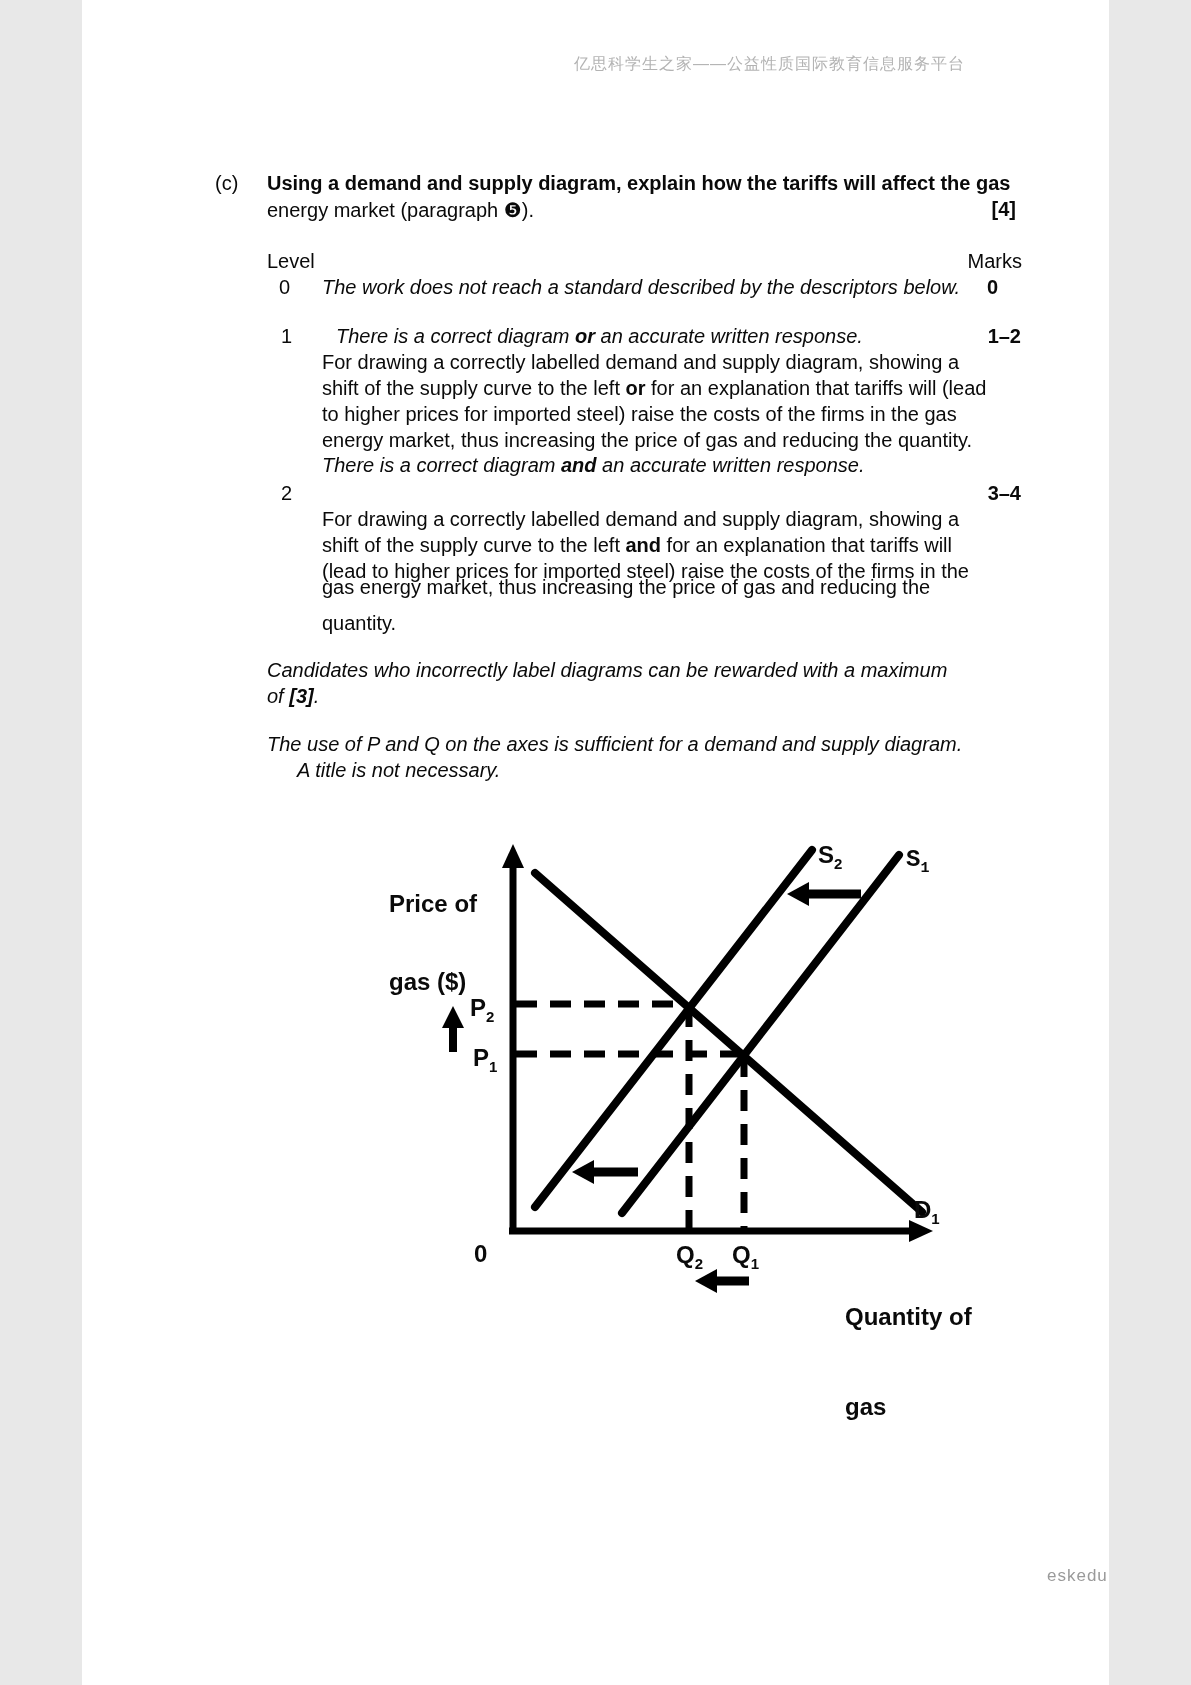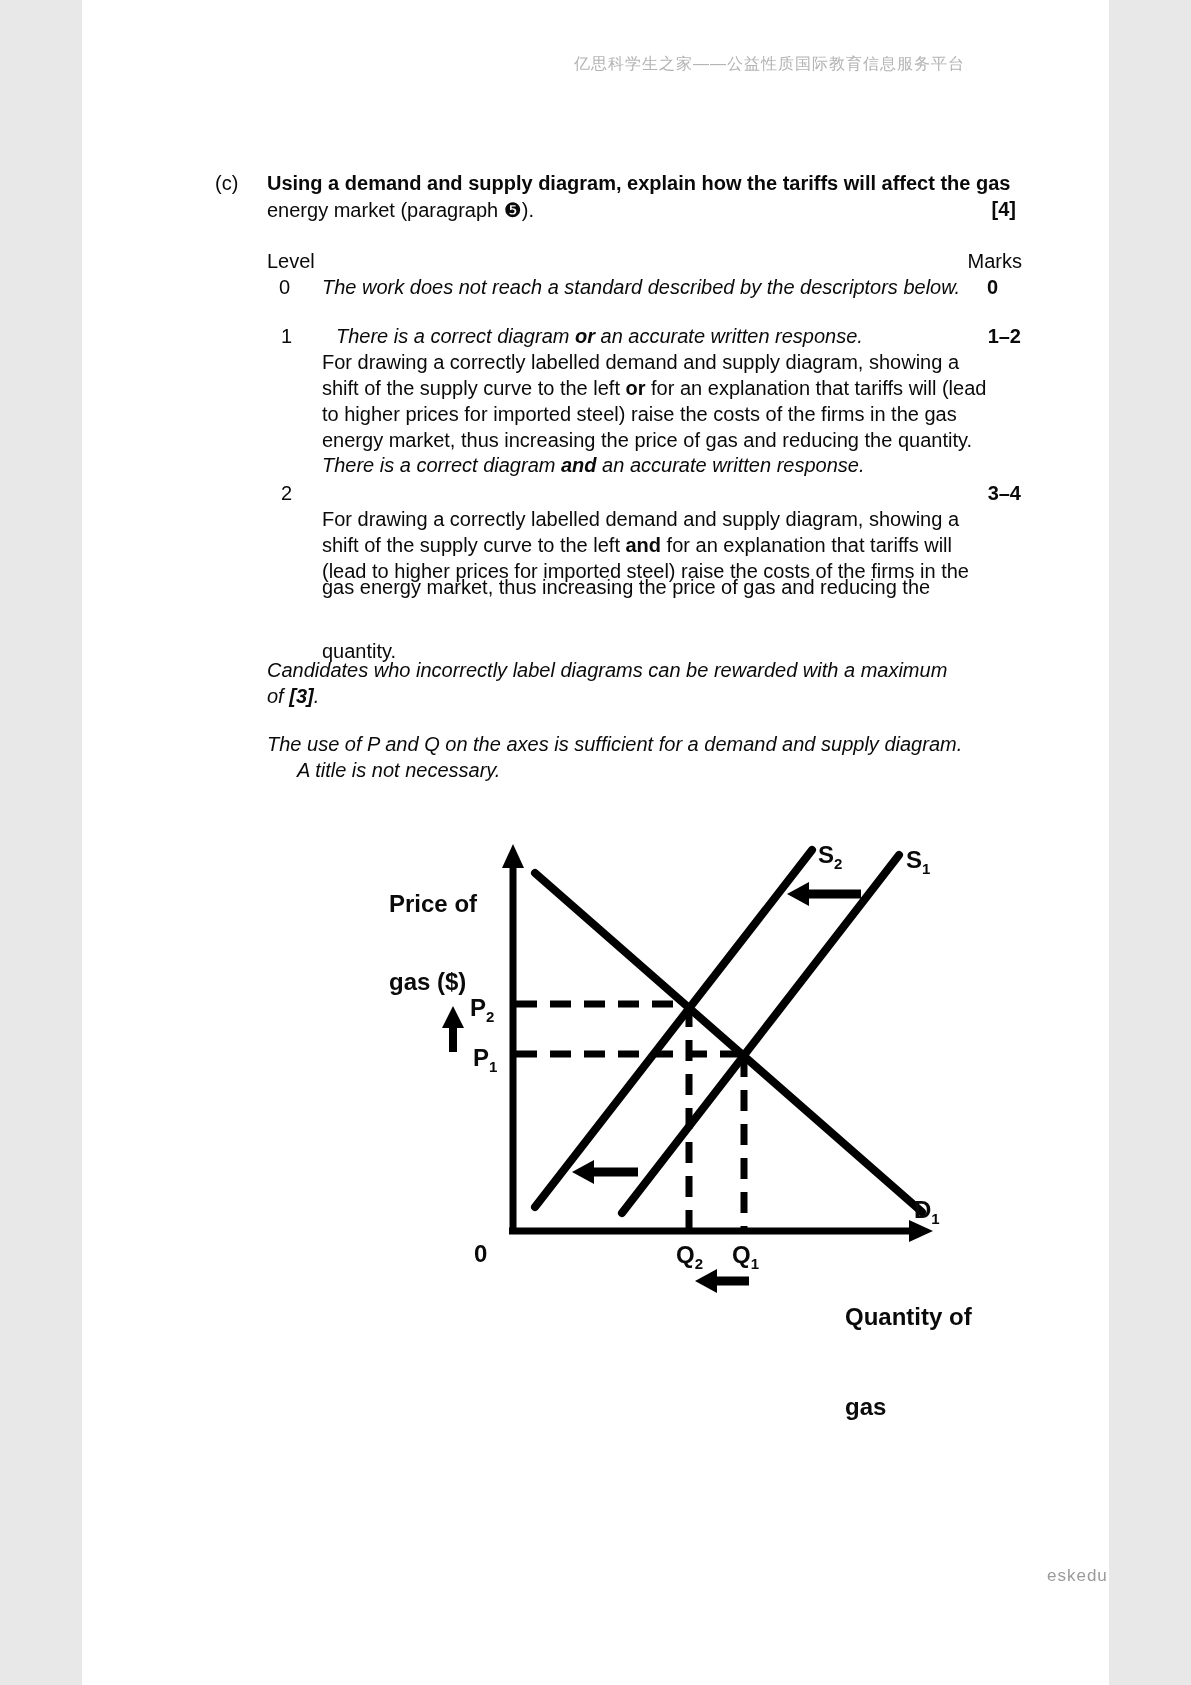--- a/index.html
+++ b/index.html
@@ -56,21 +56,21 @@
   <div class="abs tline" style="left:240px;top:403px;">to higher prices for imported steel) raise the costs of the firms in the gas</div>
   <div class="abs tline" style="left:240px;top:429px;">energy market, thus increasing the price of gas and reducing the quantity.</div>
   <div class="abs marks-col" style="right:88px;top:325px;">1–2</div>
 
   <div class="abs body-txt" style="left:199px;top:482px;">2</div>
   <div class="abs tline it" style="left:240px;top:454px;font-style:italic;"><span>There is a correct diagram </span><span class="b">and</span><span> an accurate written response.</span></div>
   <div class="abs tline" style="left:240px;top:508px;">For drawing a correctly labelled demand and supply diagram, showing a</div>
   <div class="abs tline" style="left:240px;top:534px;"><span>shift of the supply curve to the left </span><span class="b">and</span><span> for an explanation that tariffs will</span></div>
   <div class="abs tline" style="left:240px;top:560px;">(lead to higher prices for imported steel) raise the costs of the firms in the</div>
   <div class="abs tline" style="left:240px;top:576px;">gas energy market, thus increasing the price of gas and reducing the</div>
-  <div class="abs tline" style="left:240px;top:640px;text-align:center;">quantity.</div>
+  <div class="abs tline" style="left:240px;top:612px;text-align:center;">quantity.</div>
   <div class="abs marks-col" style="right:88px;top:482px;">3–4</div>
 
   <div class="abs tline it" style="left:185px;top:659px;">Candidates who incorrectly label diagrams can be rewarded with a maximum</div>
   <div class="abs tline it" style="left:185px;top:685px;"><span>of </span><span class="b">[3]</span><span>.</span></div>
   <div class="abs tline it" style="left:185px;top:733px;">The use of P and Q on the axes is sufficient for a demand and supply diagram.</div>
   <div class="abs tline it" style="left:201px;top:759px;margin-left:14px;">A title is not necessary.</div>
 
   <svg class="abs" style="left:280px;top:835px;" width="620" height="470" viewBox="280 835 620 470">
 
     <line x1="431" y1="1234" x2="431" y2="862" stroke="#000" stroke-width="7"></line>
@@ -96,21 +96,21 @@
     <polygon points="613,1281 635,1269 635,1293" fill="#000"></polygon>
     <line x1="371" y1="1052" x2="371" y2="1024" stroke="#000" stroke-width="8"></line>
     <polygon points="371,1006 360,1028 382,1028" fill="#000"></polygon>
   </svg>
 
   <div class="abs dg-label" style="left:307px;top:839px;">
     <div>Price of</div>
     <div>gas ($)</div>
   </div>
   <div class="abs dg-label" style="left:736px;top:842px;"><span>S</span><sub>2</sub></div>
-  <div class="abs dg-label" style="left:824px;top:847px;"><span>S</span><sub>1</sub></div>
+  <div class="abs dg-label" style="left:824px;top:847px;font-family:Liberation Mono, monospace;"><span>S</span><sub>1</sub></div>
   <div class="abs dg-label" style="left:832px;top:1197px;"><span>D</span><sub>1</sub></div>
   <div class="abs dg-label" style="left:388px;top:995px;"><span>P</span><sub>2</sub></div>
   <div class="abs dg-label" style="left:391px;top:1045px;"><span>P</span><sub>1</sub></div>
   <div class="abs dg-label" style="left:392px;top:1241px;">0</div>
   <div class="abs dg-label" style="left:594px;top:1242px;"><span>Q</span><sub>2</sub></div>
   <div class="abs dg-label" style="left:650px;top:1242px;"><span>Q</span><sub>1</sub></div>
   <div class="abs dg-label" style="left:763px;top:1242px;line-height:30px;">
     <div>Quantity of</div>
     <div>gas</div>
   </div>

